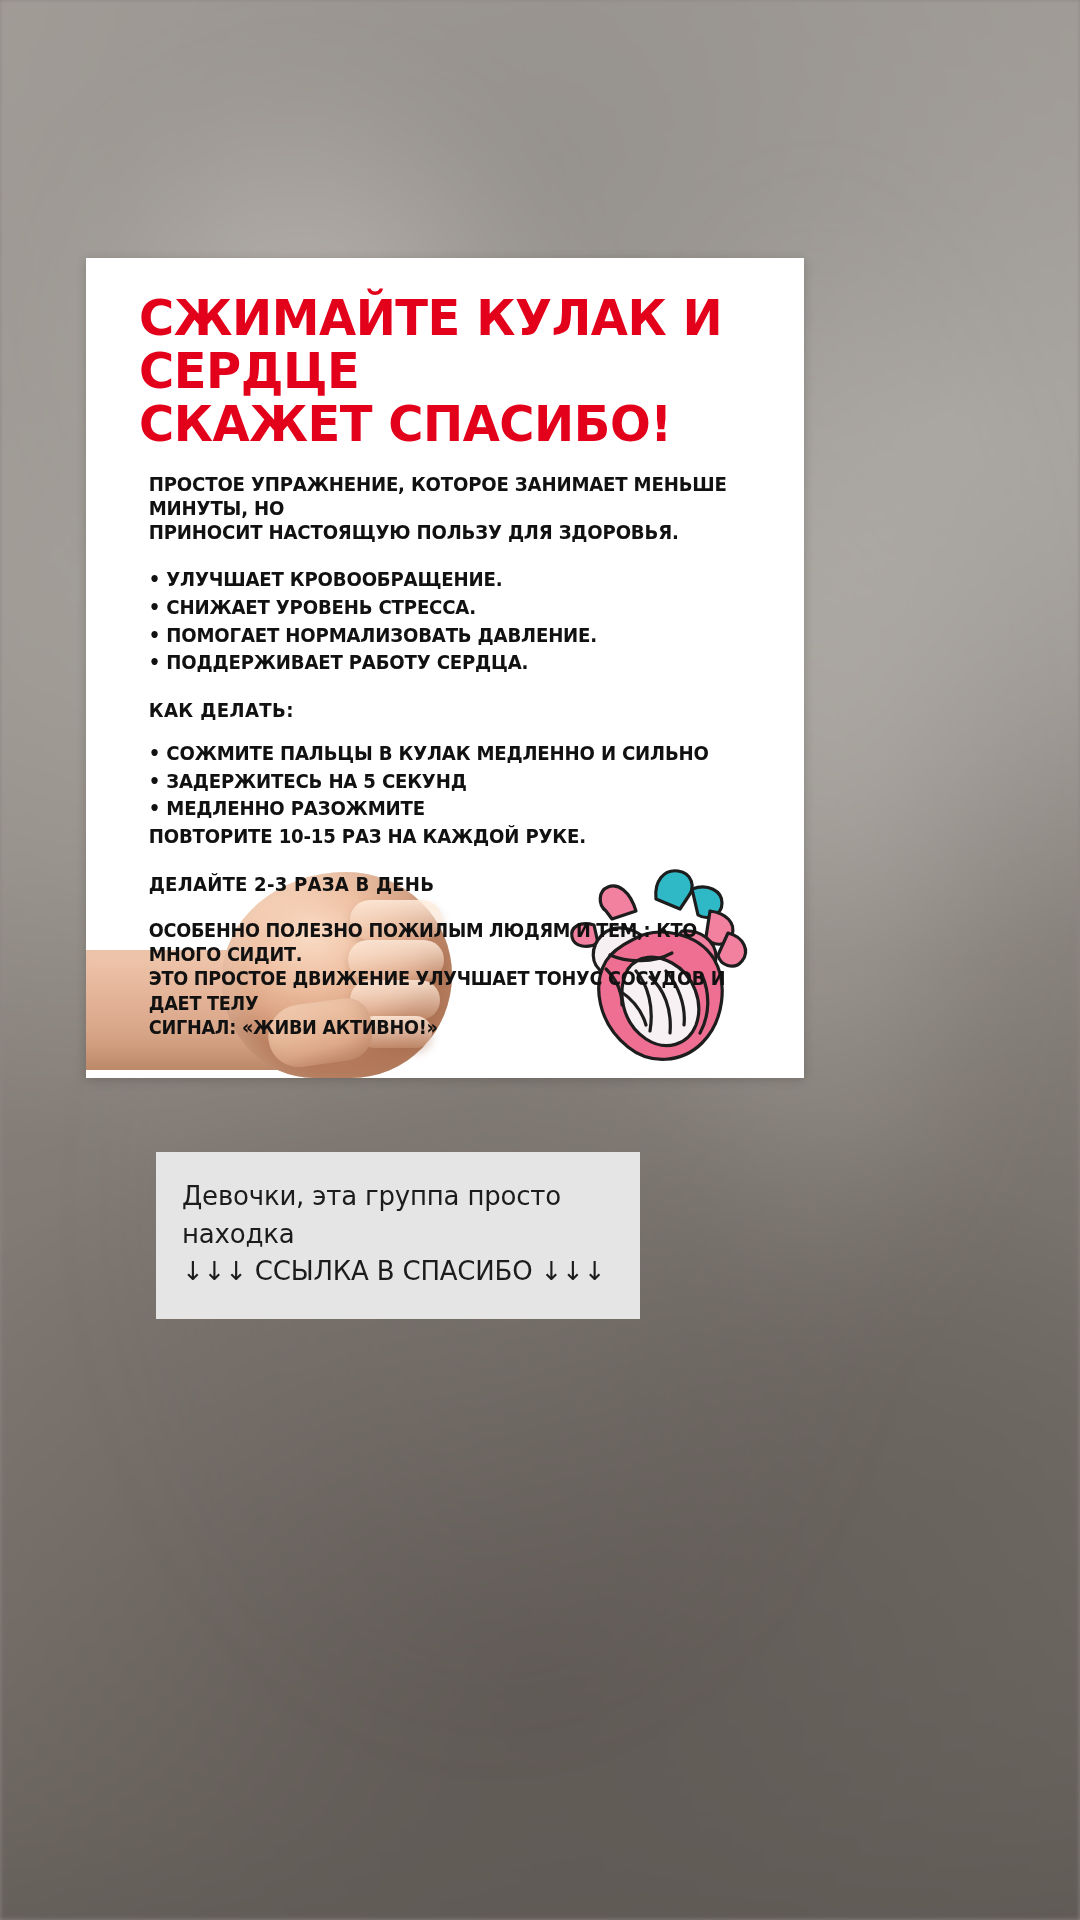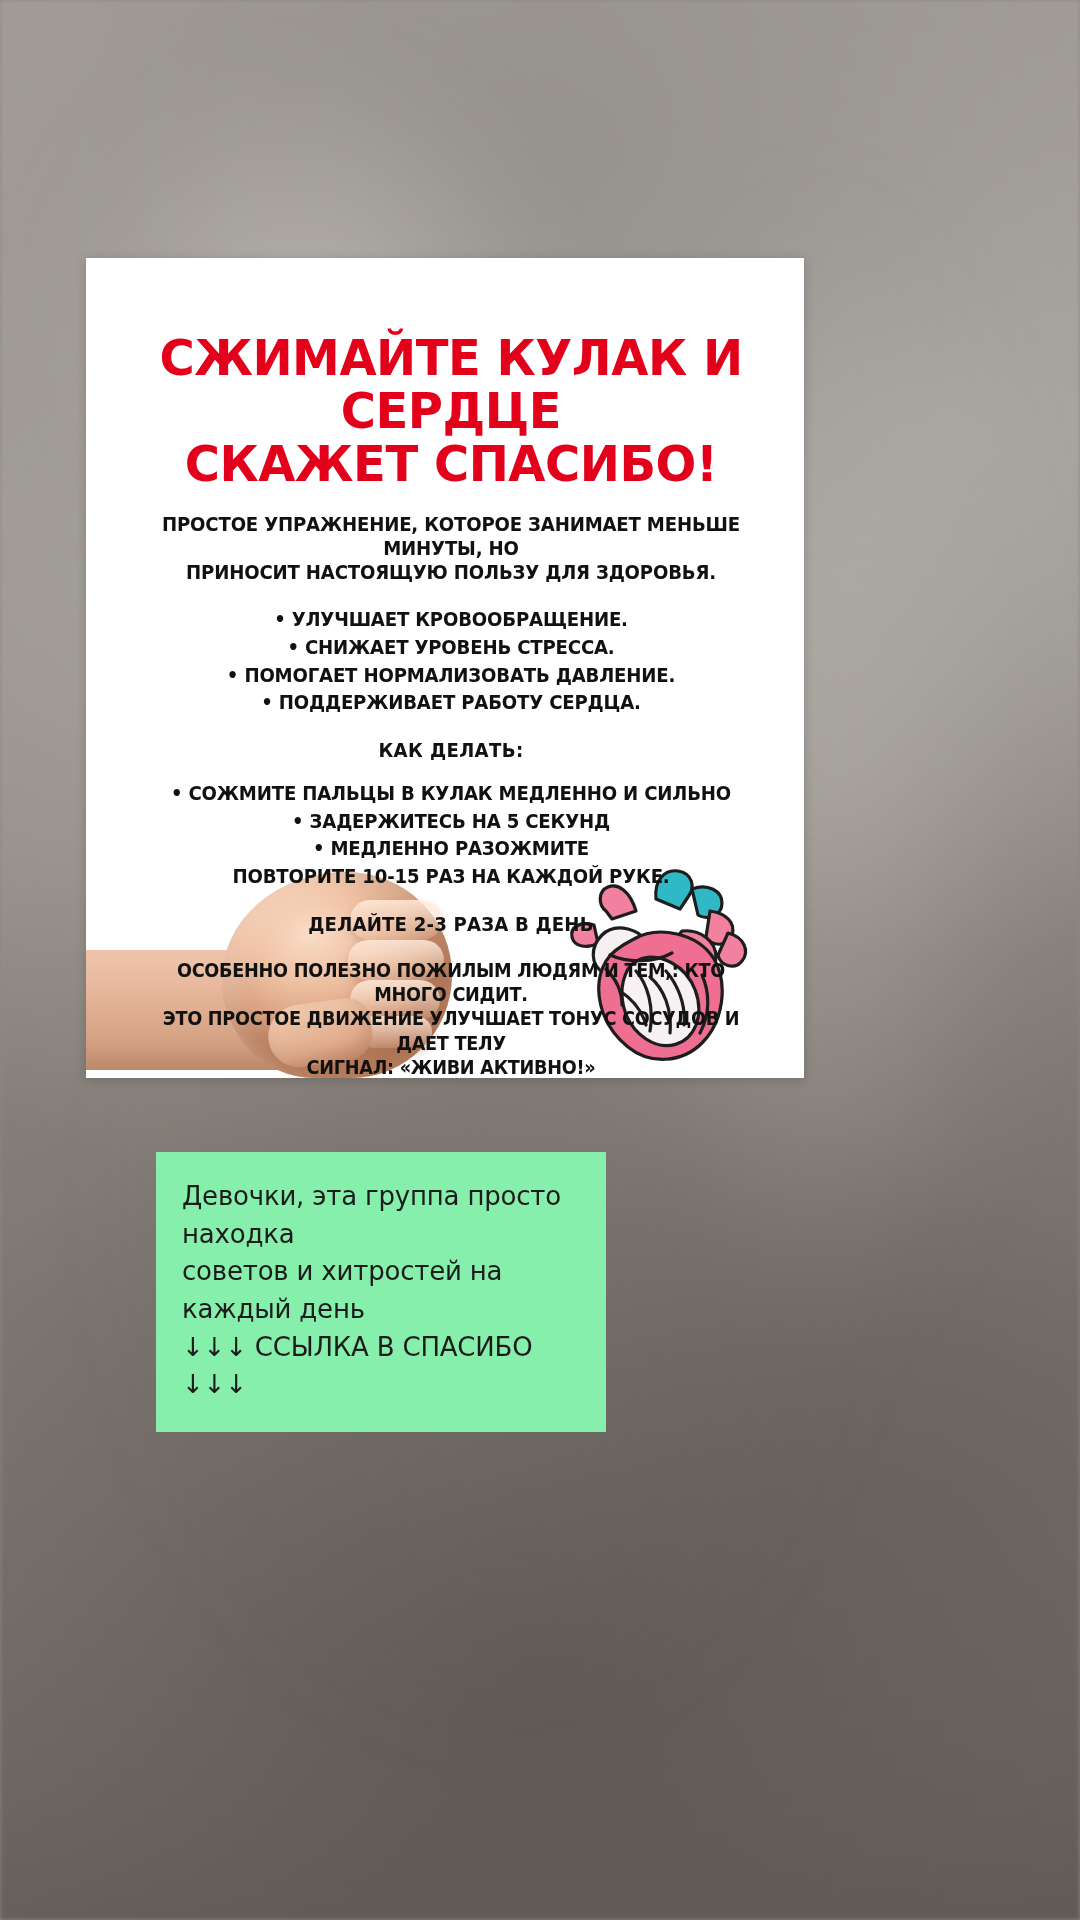--- a/index.html
+++ b/index.html
@@ -49,22 +49,20 @@
     height: 820px;
     background: #ffffff;
     overflow: hidden;
     box-shadow: 0 2px 10px rgba(0,0,0,0.18);
   }
 
   .poster-inner {
     position: relative;
     z-index: 3;
     padding: 34px 28px 0 40px;
-    text-align: center;
-    margin-top: 40px;
   }
 
   .headline {
     color: #e3001b;
     font-family: "DejaVu Sans", sans-serif;
     font-weight: bold;
     font-size: 50px;
     line-height: 1.06;
     letter-spacing: -0.5px;
     margin: 0 0 0 0;
@@ -207,22 +205,22 @@
     width: 250px;
     height: 215px;
     z-index: 2;
   }
 
   
   #caption {
     position: absolute;
     left: 156px;
     top: 1152px;
-    width: 450px;
-    background: #86efac;
+    width: 484px;
+    background: #e5e5e5;
     padding: 26px 26px 28px 26px;
     box-sizing: border-box;
   }
   #caption p {
     margin: 0;
     color: #1c1c1c;
     font-family: "DejaVu Sans", sans-serif;
     font-size: 26px;
     line-height: 1.45;
     letter-spacing: -0.2px;
@@ -309,15 +307,14 @@
         <path d="M74 110 C 84 120, 90 132, 90 146" fill="none"></path>
         <path d="M170 116 C 178 134, 178 156, 168 174" fill="none"></path>
         <path d="M78 96 C 96 104, 122 104, 140 94" fill="none"></path>
       </g>
     </svg>
   </div>
 </div>
 
 <div id="caption">
   <p>Девочки, эта группа просто находка</p>
-  <p>советов и хитростей на каждый день</p>
   <p>↓↓↓ ССЫЛКА В СПАСИБО ↓↓↓</p>
 </div>
 
 </body></html>

